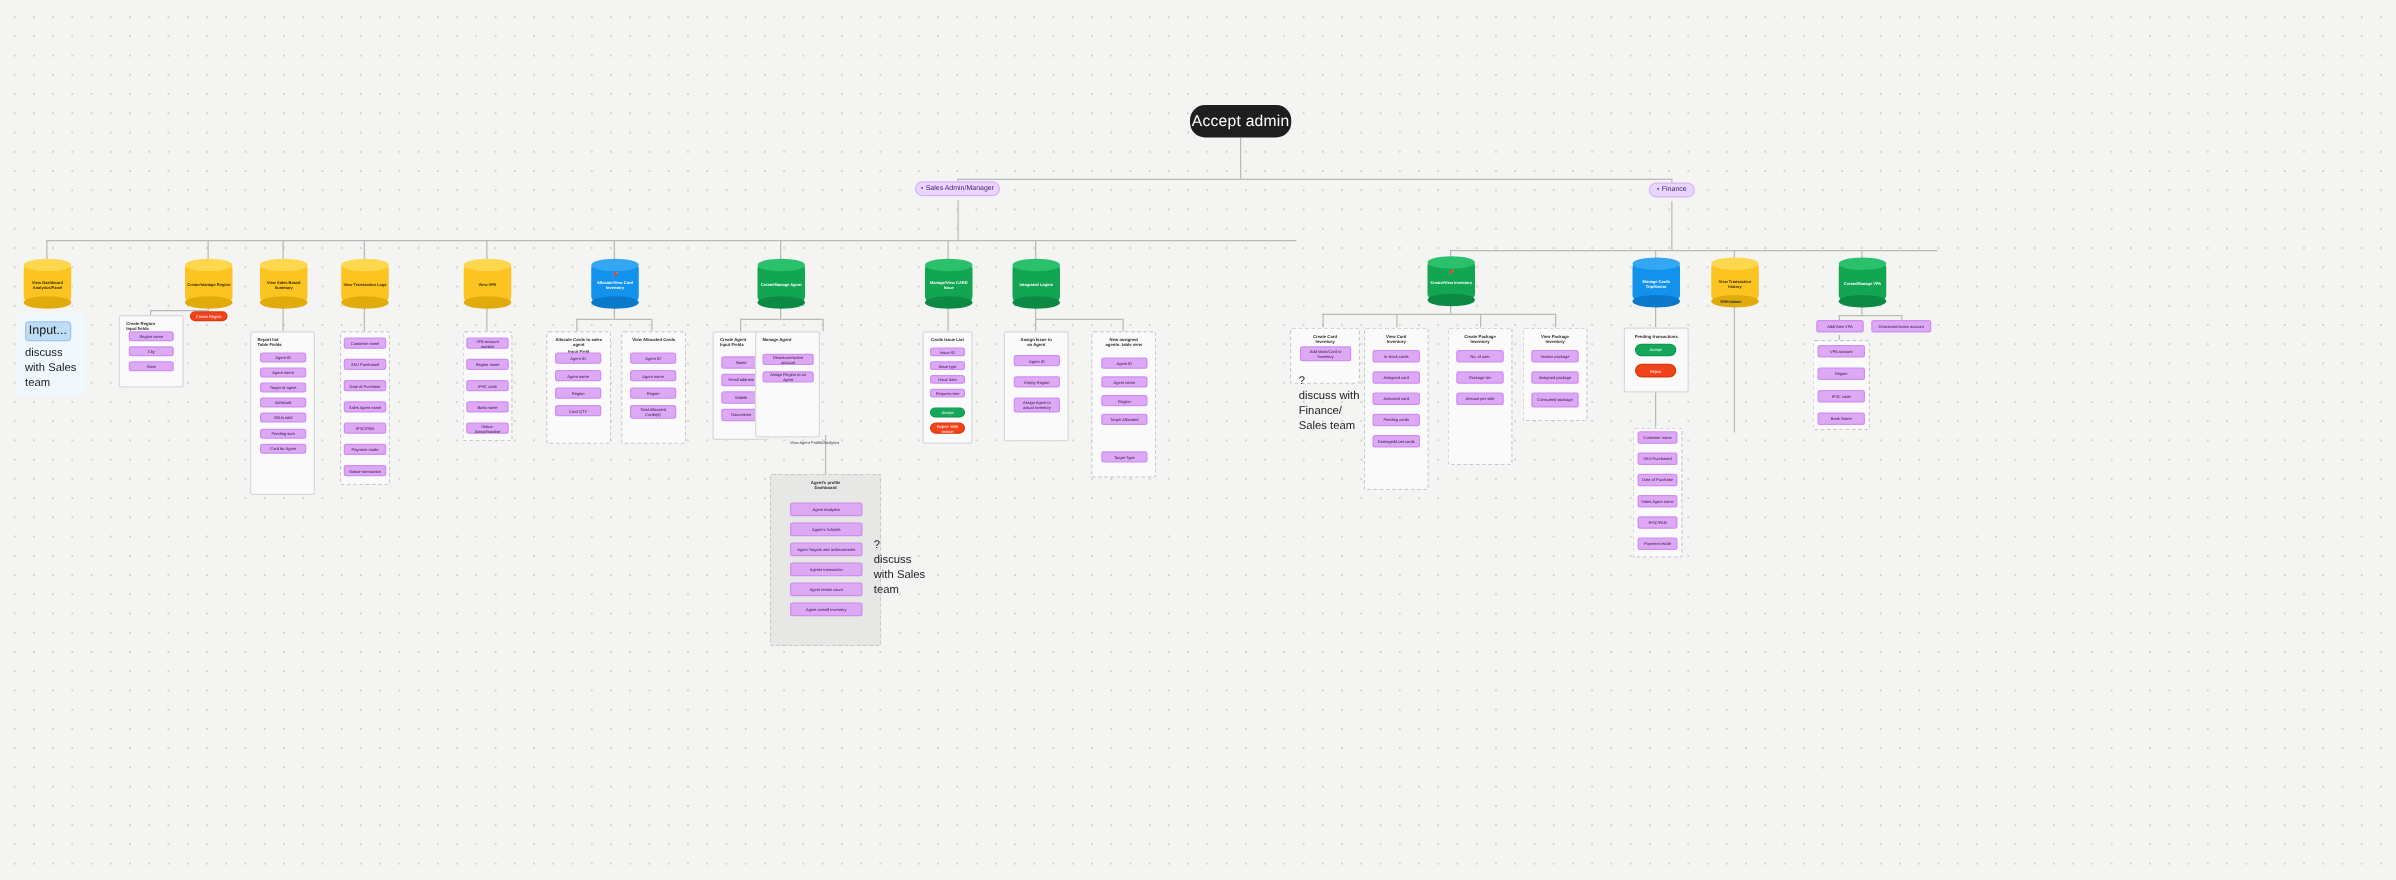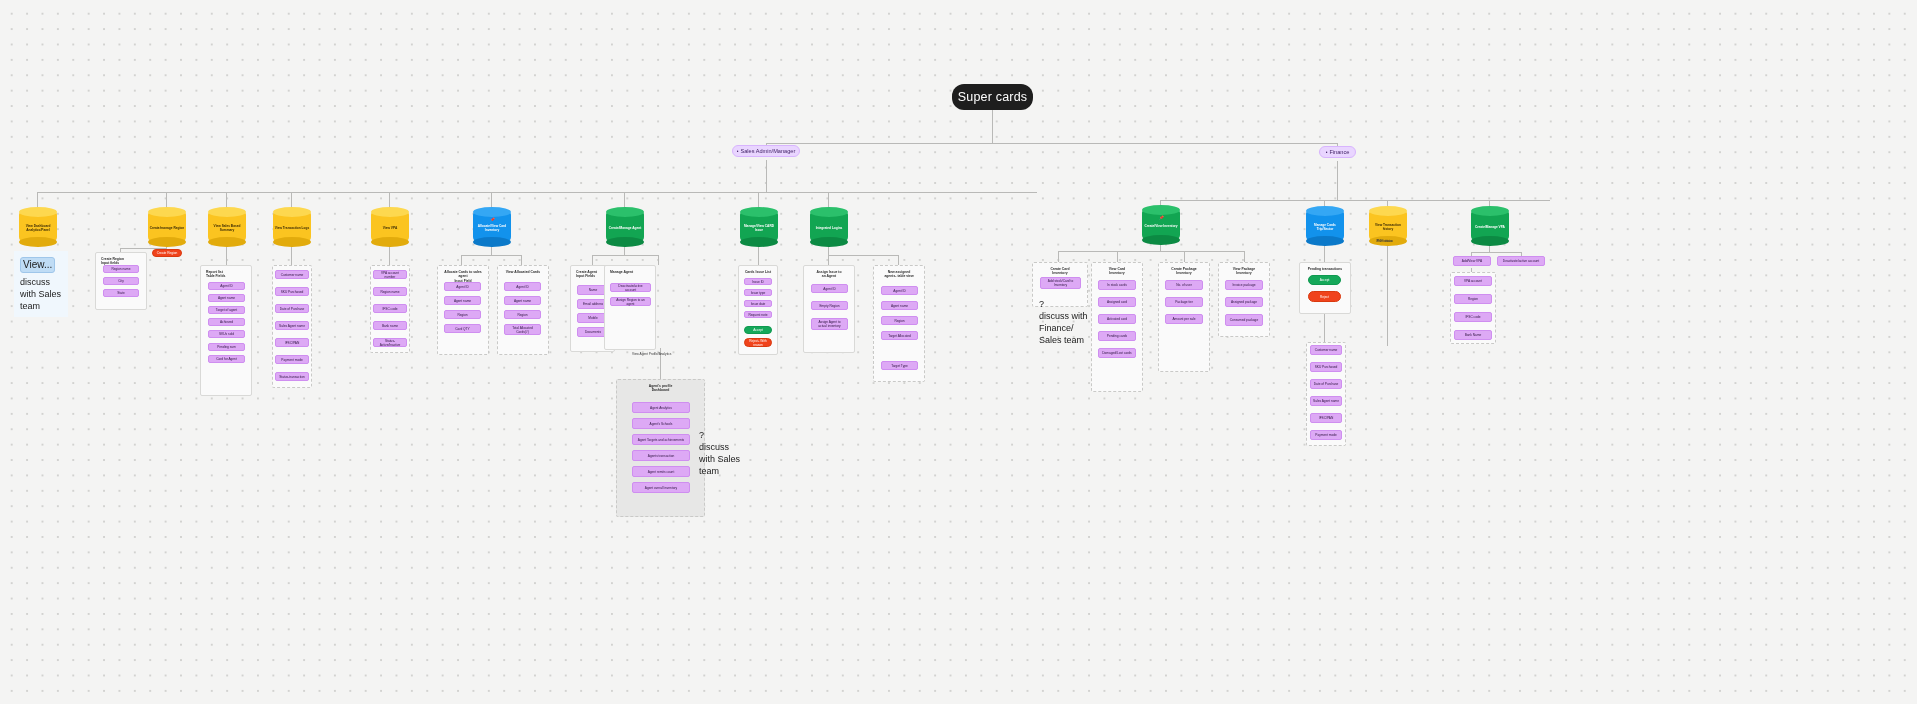--- a/index.html
+++ b/index.html
@@ -217,21 +217,21 @@
   <div class="edge v" style="left:1324px; top:312px; height:30px;"></div>
   <div class="edge v" style="left:1387px; top:238px; height:108px;"></div>
 
   <div class="edge v" style="left:1489px; top:238px; height:14px;"></div>
   <div class="edge h" style="left:1471px; top:252px; width:50px;"></div>
   <div class="edge v" style="left:1471px; top:252px; height:8px;"></div>
   <div class="edge v" style="left:1521px; top:252px; height:8px;"></div>
   <div class="edge v" style="left:1471px; top:268px; height:10px;"></div>
 
   <div class="root" style="left:952px; top:84px; width:81px; height:26px;">
-    <span>Super cards</span>
+    <span>Accept admin</span>
   </div>
 
   <div class="pill" style="left:732px; top:145px; width:68px; height:12px;">
     <span class="dot">•</span>
     <span>Sales Admin/Manager</span>
   </div>
   <div class="pill" style="left:1319px; top:146px; width:37px; height:12px;">
     <span class="dot">•</span>
     <span>Finance</span>
   </div>
@@ -314,21 +314,21 @@
   <div class="cyl green" style="left:1471px; top:206px;">
     <div class="body"></div>
     <div class="cap"></div>
     <div class="bot"></div>
     <div class="lbl">Create/Manage VPA</div>
   </div>
 
   <div class="tinylabel" style="left:1377px; top:239px;">POS status</div>
 
   <div class="note" style="left:14px; top:251px; width:54px; height:66px;">
-    <span class="hl">View...</span>
+    <span class="hl">Input...</span>
     <div style="white-space:pre-line">discuss
 with Sales
 team</div>
   </div>
 
   <div class="group solid" style="left:95px; top:252px; width:52px; height:58px;">
     <div class="gtitle left">Create Region
 Input fields</div>
   </div>
   <div class="chip" style="left:103px; top:265px; width:36px; height:8px;">Region name</div>

